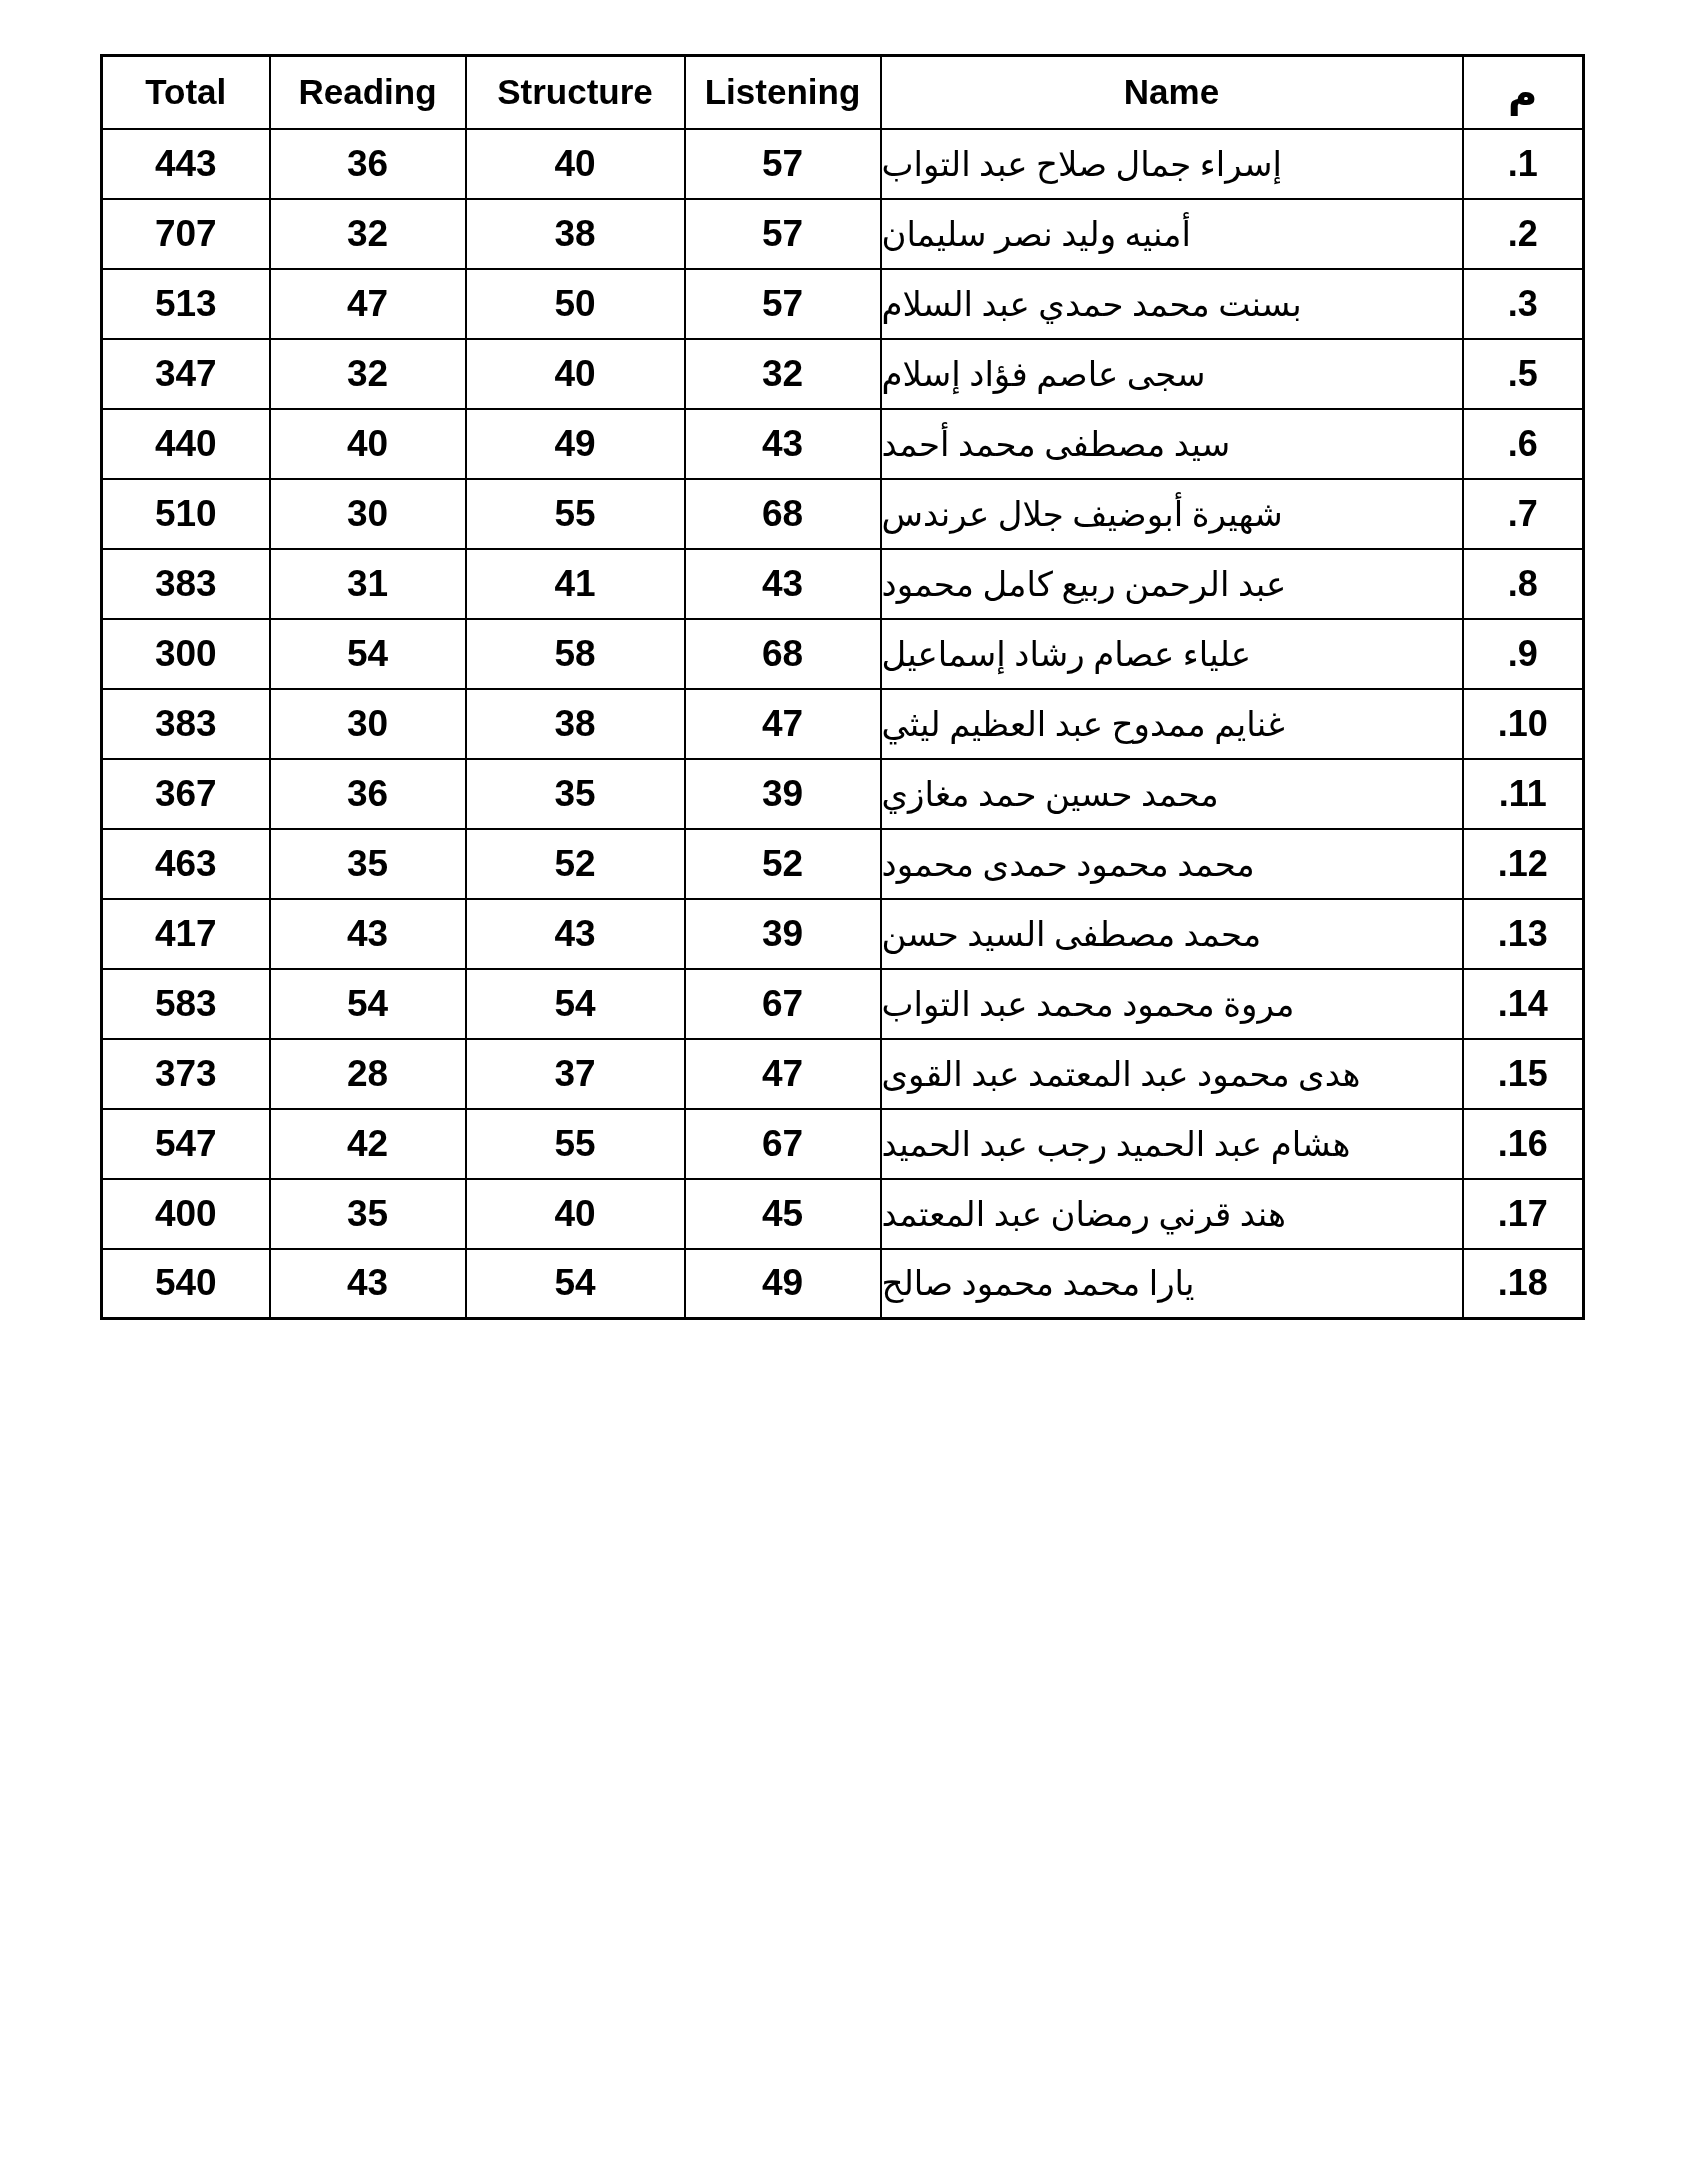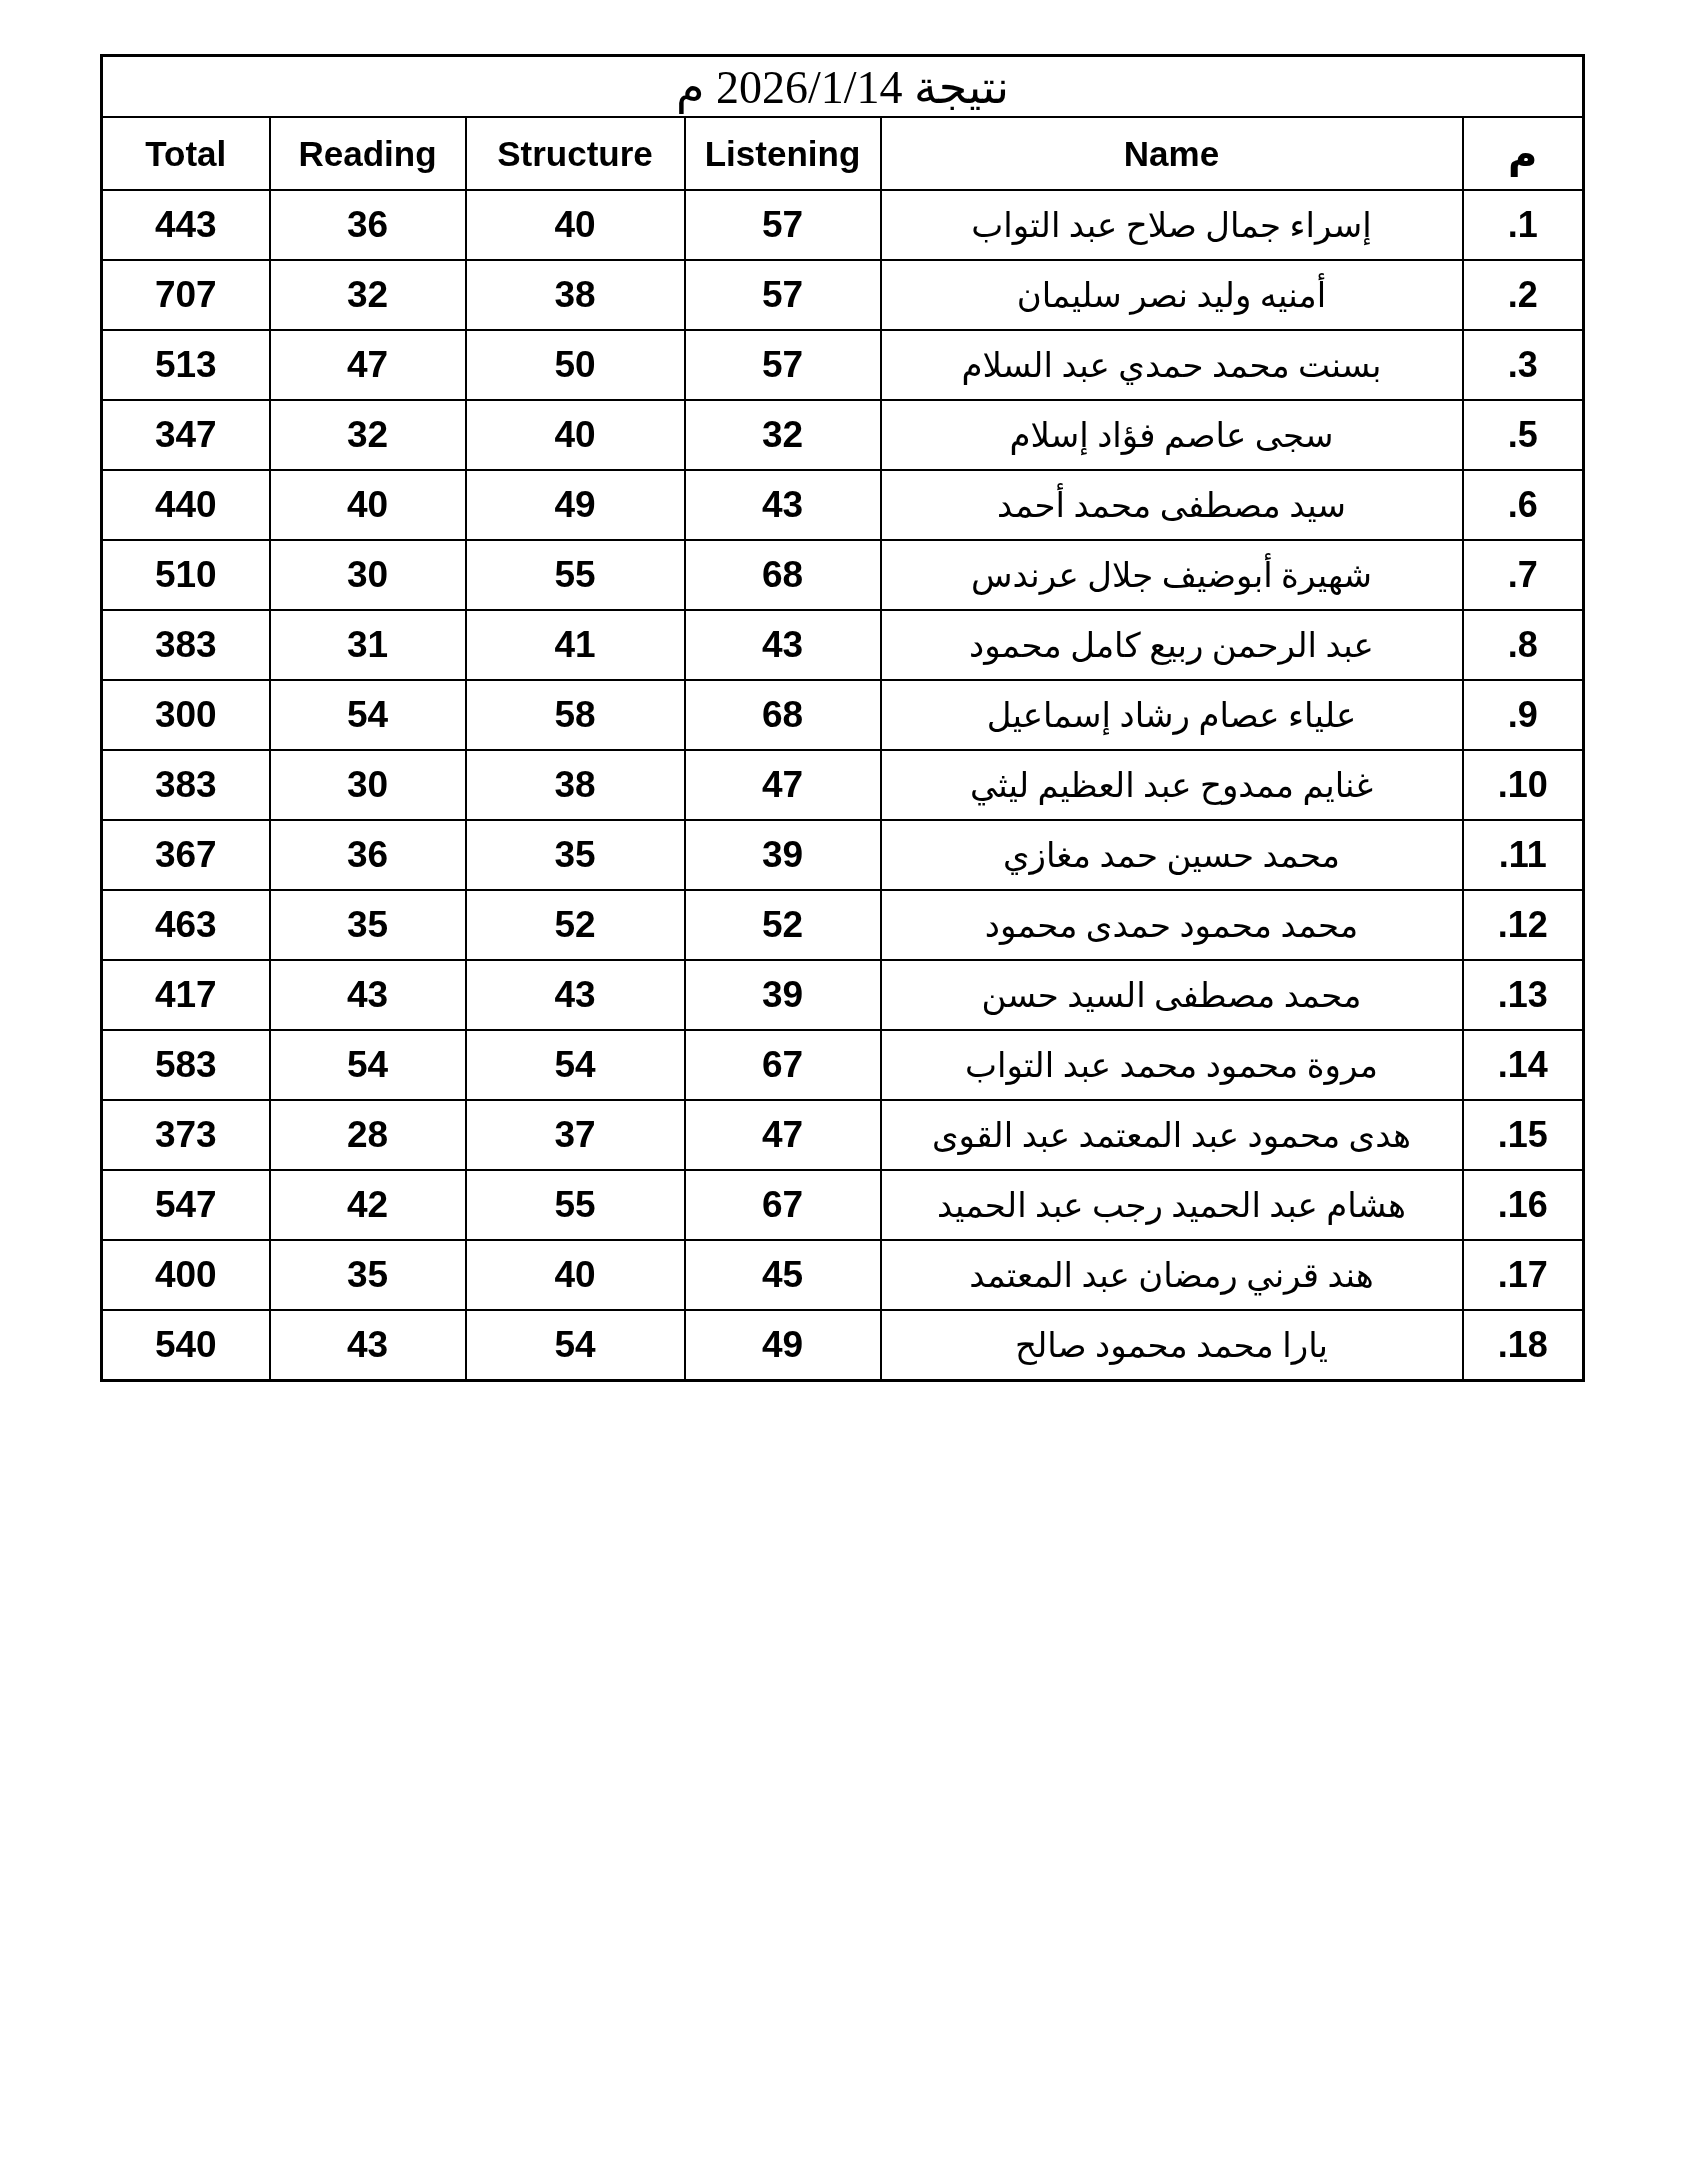--- a/index.html
+++ b/index.html
@@ -51,21 +51,21 @@
   }
   tr.data-row { height: 70px; }
   td.num {
     text-align: center;
     font-family: "Liberation Sans", sans-serif;
     font-weight: bold;
     font-size: 37px;
   }
   td.name {
     direction: rtl;
-    text-align: center;
+    text-align: left;
     padding-right: 6px;
     font-family: "Liberation Serif", "DejaVu Sans", serif;
     font-size: 34px;
     white-space: nowrap;
   }
   td.rownum {
     direction: rtl;
     text-align: center;
     font-family: "Liberation Sans", sans-serif;
     font-weight: bold;
@@ -78,23 +78,20 @@
 <table class="results">
   <colgroup>
     <col style="width:168px">
     <col style="width:196px">
     <col style="width:219px">
     <col style="width:196px">
     <col style="width:582px">
     <col style="width:121px">
   </colgroup>
   <tbody>
-    <tr>
-      <td class="title-cell" colspan="6">نتيجة 2026/1/14 م</td>
-    </tr>
     <tr class="header-row">
       <th>Total</th>
       <th>Reading</th>
       <th>Structure</th>
       <th>Listening</th>
       <th>Name</th>
       <th class="serial-header">م</th>
     </tr>
   <tr class="data-row">
     <td class="num">443</td>

